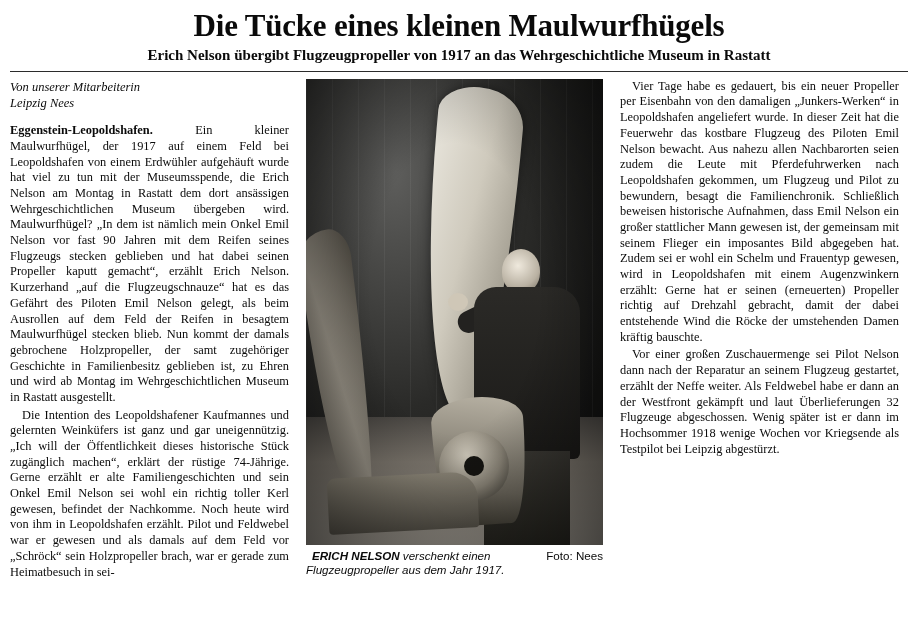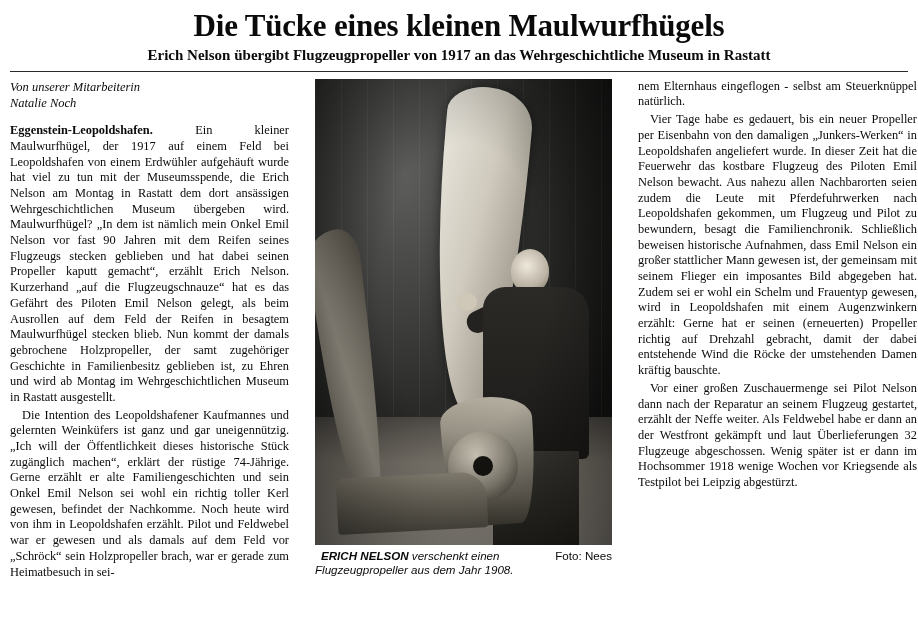--- a/index.html
+++ b/index.html
@@ -38,21 +38,21 @@
     line-height: 1.15;
     margin: 0 0 7px 0;
   }
   .rule {
     border: 0;
     border-top: 1px solid #2b2b2b;
     margin: 0 0 7px 0;
   }
   .columns {
     display: flex;
-    gap: 26px;
+    gap: 17px;
     align-items: flex-start;
   }
   .col {
     width: 279px;
     flex: 0 0 279px;
   }
   .col.middle {
     width: 297px;
     flex: 0 0 297px;
   }
@@ -242,21 +242,21 @@
 
   <h1 class="headline">Die Tücke eines kleinen Maulwurfhügels</h1>
   <h2 class="subhead">Erich Nelson übergibt Flugzeugpropeller von 1917 an das Wehrgeschichtliche Museum in Rastatt</h2>
   <hr class="rule">
 
   <div class="columns">
 
     <div class="col left">
       <div class="byline">
         <div>Von unserer Mitarbeiterin</div>
-        <div>Natalie Noch</div>
+        <div>Leipzig Nees</div>
       </div>
       <p class="body first"><span class="lead">Eggenstein-Leopoldshafen.</span> <span>Ein kleiner Maulwurfhügel, der 1917 auf einem Feld bei Leopoldshafen von einem Erdwühler aufgehäuft wurde hat viel zu tun mit der Museumsspende, die Erich Nelson am Montag in Rastatt dem dort ansässigen Wehrgeschichtlichen Museum übergeben wird. Maulwurfhügel? „In dem ist nämlich mein Onkel Emil Nelson vor fast 90 Jahren mit dem Reifen seines Flugzeugs stecken geblieben und hat dabei seinen Propeller kaputt gemacht“, erzählt Erich Nelson. Kurzerhand „auf die Flugzeugschnauze“ hat es das Gefährt des Piloten Emil Nelson gelegt, als beim Ausrollen auf dem Feld der Reifen in besagtem Maulwurfhügel stecken blieb. Nun kommt der damals gebrochene Holzpropeller, der samt zugehöriger Geschichte in Familienbesitz geblieben ist, zu Ehren und wird ab Montag im Wehrgeschichtlichen Museum in Rastatt ausgestellt.</span></p>
       <p class="body">Die Intention des Leopoldshafener Kaufmannes und gelernten Weinküfers ist ganz und gar uneigennützig. „Ich will der Öffentlichkeit dieses historische Stück zugänglich machen“, erklärt der rüstige 74-Jährige. Gerne erzählt er alte Familiengeschichten und sein Onkel Emil Nelson sei wohl ein richtig toller Kerl gewesen, befindet der Nachkomme. Noch heute wird von ihm in Leopoldshafen erzählt. Pilot und Feldwebel war er gewesen und als damals auf dem Feld vor „Schröck“ sein Holzpropeller brach, war er gerade zum Heimatbesuch in sei-</p>
     </div>
 
     <div class="col middle">
       <div class="photo-wrap">
         <div class="photo">
           <div class="ph-sky"></div>
           <div class="ph-wall-lines"></div>
@@ -269,25 +269,24 @@
           <div class="ph-person-body"></div>
           <div class="ph-person-legs"></div>
           <div class="ph-blade-low"></div>
           <div class="ph-hub"></div>
           <div class="ph-hub-hole"></div>
           <div class="ph-prop-stack"></div>
           <div class="ph-vignette"></div>
         </div>
         <div class="caption">
           <span class="credit">Foto: Nees</span>
-          <span class="cap-name">ERICH NELSON</span><span class="cap-text"> verschenkt einen Flugzeugpropeller aus dem Jahr 1908.</span>
+          <span class="cap-name">ERICH NELSON</span><span class="cap-text"> verschenkt einen Flugzeugpropeller aus dem Jahr 1917.</span>
         </div>
       </div>
     </div>
 
     <div class="col right">
-      <p class="body first">nem Elternhaus eingeflogen - selbst am Steuerknüppel natürlich.</p>
       <p class="body">Vier Tage habe es gedauert, bis ein neuer Propeller per Eisenbahn von den damaligen „Junkers-Werken“ in Leopoldshafen angeliefert wurde. In dieser Zeit hat die Feuerwehr das kostbare Flugzeug des Piloten Emil Nelson bewacht. Aus nahezu allen Nachbarorten seien zudem die Leute mit Pferdefuhrwerken nach Leopoldshafen gekommen, um Flugzeug und Pilot zu bewundern, besagt die Familienchronik. Schließlich beweisen historische Aufnahmen, dass Emil Nelson ein großer stattlicher Mann gewesen ist, der gemeinsam mit seinem Flieger ein imposantes Bild abgegeben hat. Zudem sei er wohl ein Schelm und Frauentyp gewesen, wird in Leopoldshafen mit einem Augenzwinkern erzählt: Gerne hat er seinen (erneuerten) Propeller richtig auf Drehzahl gebracht, damit der dabei entstehende Wind die Röcke der umstehenden Damen kräftig bauschte.</p>
       <p class="body">Vor einer großen Zuschauermenge sei Pilot Nelson dann nach der Reparatur an seinem Flugzeug gestartet, erzählt der Neffe weiter. Als Feldwebel habe er dann an der Westfront gekämpft und laut Überlieferungen 32 Flugzeuge abgeschossen. Wenig später ist er dann im Hochsommer 1918 wenige Wochen vor Kriegsende als Testpilot bei Leipzig abgestürzt.</p>
     </div>
 
   </div>
 </div>
 
 </body></html>

